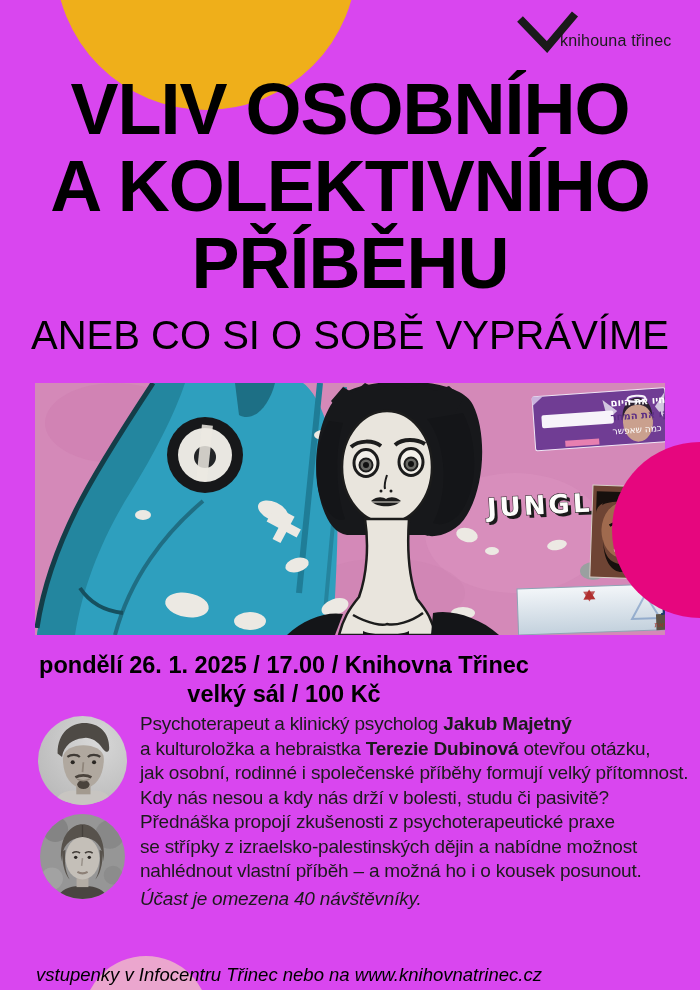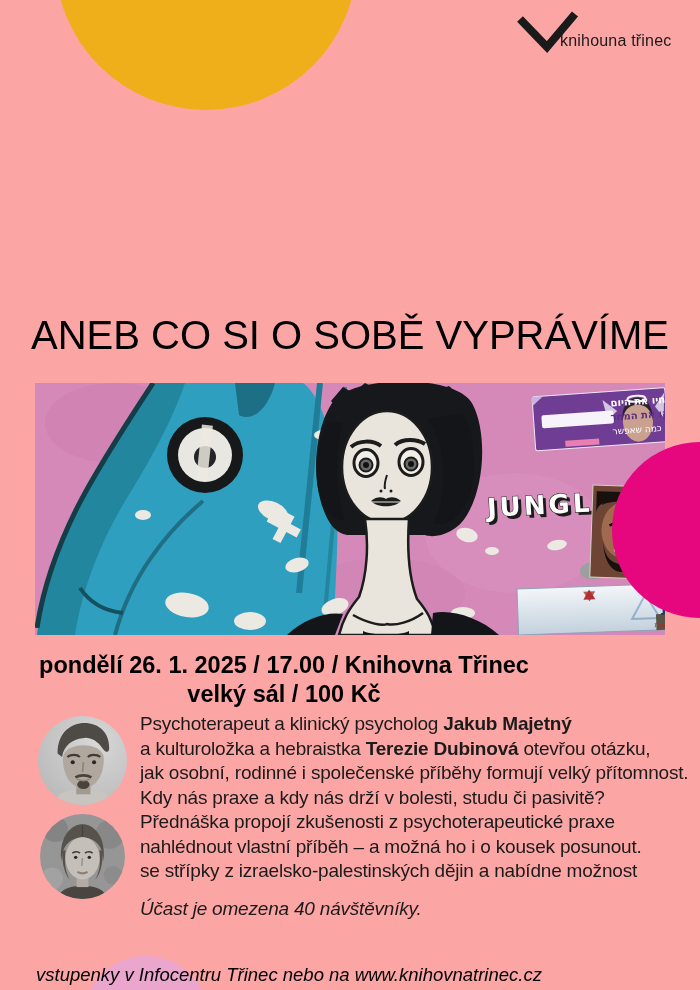--- a/index.html
+++ b/index.html
@@ -1,17 +1,17 @@
 <!DOCTYPE html>
 <html><head>
 <meta charset="utf-8">
 <style>
   html,body{margin:0;padding:0;background:#fff;}
   .page{
-    position:relative;width:700px;height:990px;background:#fca5a5;
+    position:relative;width:700px;height:990px;background:#d946ef;
     overflow:hidden;font-family:"Liberation Sans",sans-serif;color:#000;
   }
   .circle{position:absolute;border-radius:50%;}
   .circle-yellow{left:55px;top:-192px;width:302px;height:302px;background:#EFAF1A;z-index:0;}
   .circle-magenta{left:612px;top:442px;width:176px;height:176px;background:#E6067E;z-index:6;}
   .circle-pink{left:83px;top:956px;width:126px;height:126px;background:#EBA6CE;z-index:1;}
 
   .logo{position:absolute;left:512px;top:6px;width:185px;height:50px;z-index:2;}
   .logo svg{position:absolute;left:0;top:2px;}
   .logo-text{position:absolute;left:48px;top:26px;font-size:16px;color:#1a1a1a;letter-spacing:0.2px;}
@@ -29,21 +29,21 @@
 
   .avatar{position:absolute;border-radius:50%;overflow:hidden;z-index:2;}
   .avatar svg{display:block;}
   .avatar-1{left:38px;top:716px;width:89px;height:89px;}
   .avatar-2{left:40px;top:814px;width:85px;height:85px;}
 
   .desc{position:absolute;left:140px;top:712px;width:548px;
     font-size:19px;line-height:24.5px;letter-spacing:-0.2px;color:#1b1b1b;z-index:2;}
   .desc .line{white-space:nowrap;}
   .desc .b{font-weight:bold;}
-  .desc .note{margin-top:13px;font-style:italic;}
+  .desc .note{margin-top:3px;font-style:italic;}
 
   .tickets{position:absolute;left:36px;top:920px;font-style:italic;font-size:18.5px;z-index:2;margin-top:44px;}
   .website{position:absolute;left:0;top:962px;width:700px;text-align:right;
     font-weight:bold;font-size:22.5px;z-index:2;margin-top:40px;}
 
   .heb{font-family:"DejaVu Sans",sans-serif;direction:rtl;}
 </style>
 </head>
 <body>
 
@@ -51,20 +51,25 @@
 
   <div class="circle circle-yellow"></div>
 
   <div class="logo">
     <svg width="72" height="48" viewBox="0 0 72 48">
       <polyline points="8,11 35,39 63,6" fill="none" stroke="#1a1a1a" stroke-width="8"></polyline>
     </svg>
     <span class="logo-text">knihouna třinec</span>
   </div>
 
+  <div class="title">
+    <div>VLIV OSOBNÍHO</div>
+    <div>A KOLEKTIVNÍHO</div>
+    <div>PŘÍBĚHU</div>
+  </div>
   <div class="subtitle">ANEB CO SI O SOBĚ VYPRÁVÍME</div>
 
   <div class="photo">
     <svg width="630" height="252" viewBox="0 0 630 252">
       <defs>
         <linearGradient id="bluepost" x1="0" y1="0" x2="0" y2="1">
           <stop offset="0" stop-color="#f3f6f9"></stop>
             <stop offset="1" stop-color="#c3d1dd"></stop>
         </linearGradient>
       </defs>
@@ -227,24 +232,24 @@
         <circle cx="58" cy="51" r="2" fill="#2b2724"></circle>
       <path d="M50,52 L49,61" stroke="#9a938b" stroke-width="1.8" fill="none"></path>
       <path d="M44,68 C48,70.5 52,70.5 56,68" fill="none" stroke="#8c7f76" stroke-width="2.5"></path>
     </svg>
   </div>
 
   <div class="desc">
     <div class="line"><span>Psychoterapeut a klinický psycholog </span><span class="b">Jakub Majetný</span></div>
     <div class="line"><span>a kulturoložka a hebraistka </span><span class="b">Terezie Dubinová</span><span> otevřou otázku,</span></div>
     <div class="line">jak osobní, rodinné i společenské příběhy formují velký přítomnost.</div>
-    <div class="line">Kdy nás praxe a kdy nás drží v bolesti, studu či pasivitě?</div>
+    <div class="line">Kdy nás nesou a kdy nás drží v bolesti, studu či pasivitě?</div>
     <div class="line">Přednáška propojí zkušenosti z psychoterapeutické praxe</div>
+    <div class="line">se střípky z izraelsko-palestinských dějin a nabídne možnost</div>
     <div class="line">nahlédnout vlastní příběh – a možná ho i o kousek posunout.</div>
-    <div class="line">se střípky z izraelsko-palestinských dějin a nabídne možnost</div>
     <div class="note">Účast je omezena 40 návštěvníky.</div>
   </div>
 
   <div class="tickets">vstupenky v Infocentru Třinec nebo na www.knihovnatrinec.cz</div>
 
   <div class="circle circle-pink"></div>
 
   <div class="website">www.knihovnatrinec.cz</div>
 
 </div>

